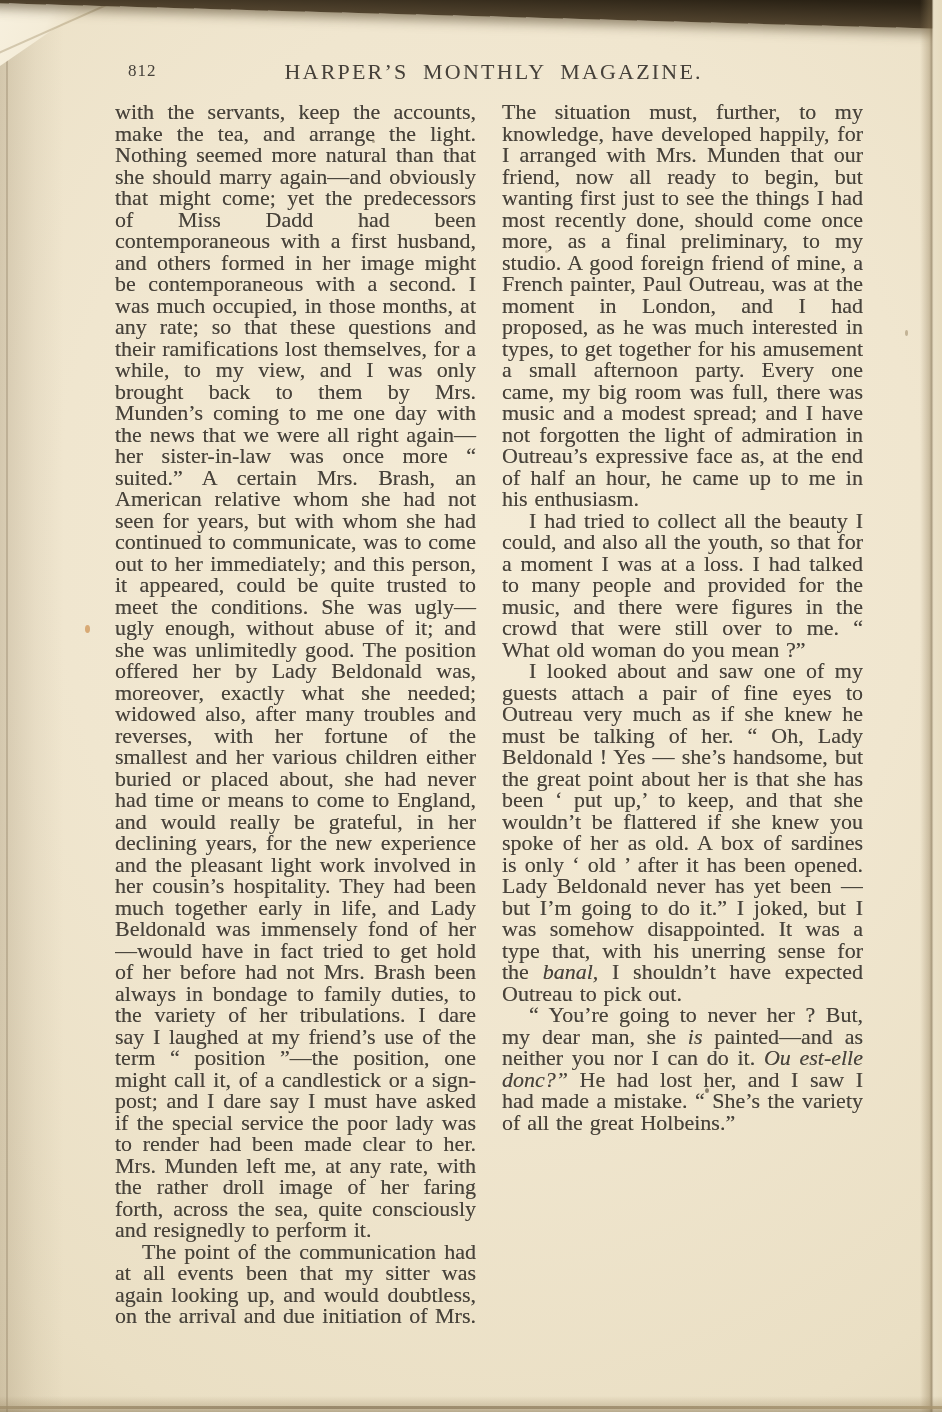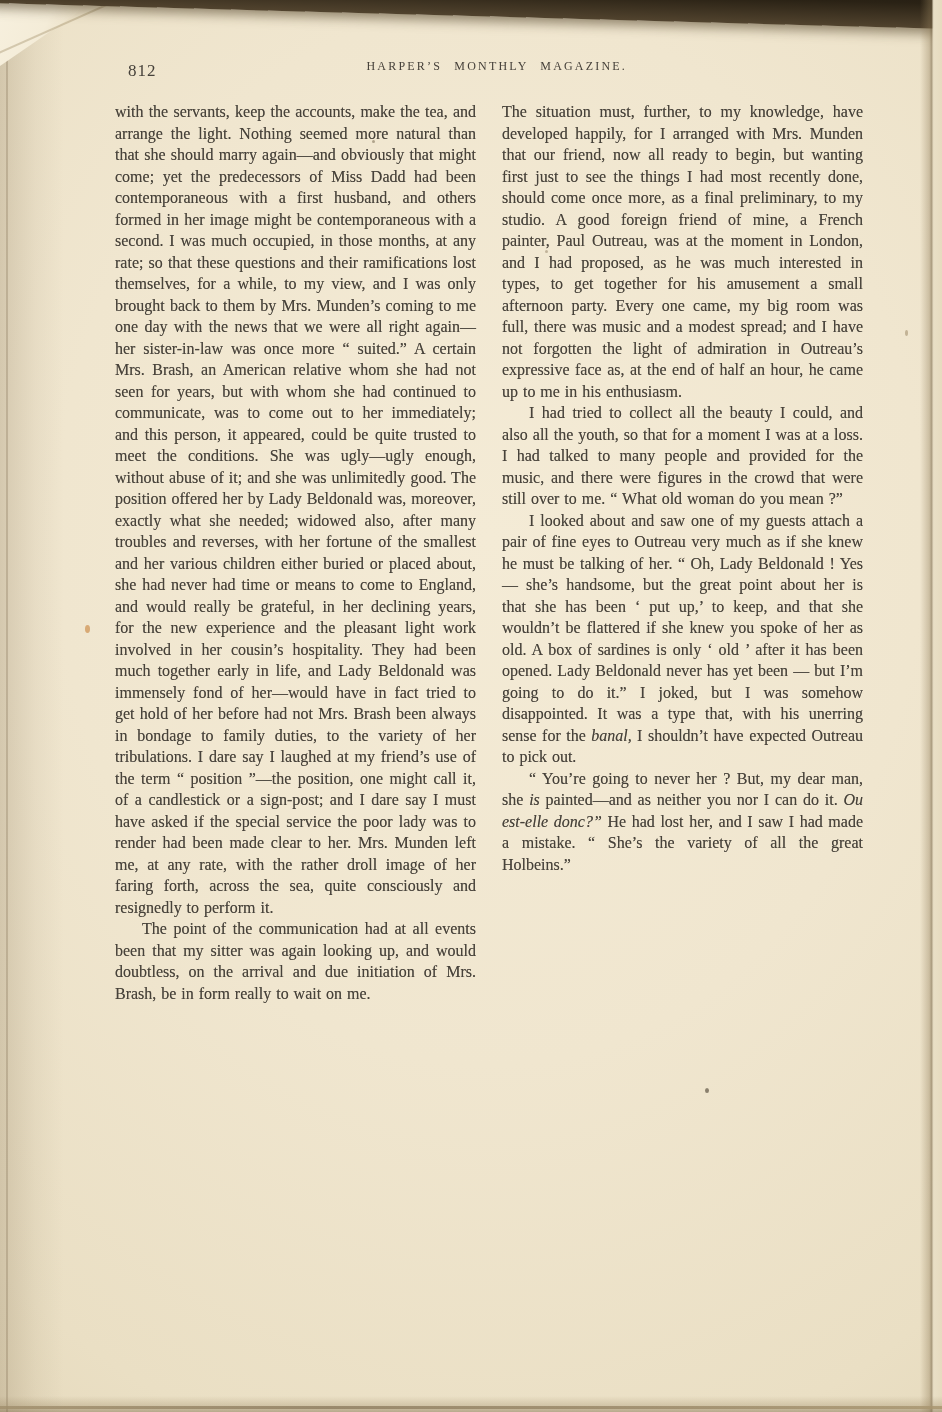--- a/index.html
+++ b/index.html
@@ -28,26 +28,26 @@
     background:linear-gradient(to right, rgba(0,0,0,0) 0%, rgba(146,126,90,.38) 42%, rgba(116,98,66,.55) 52%, #e9dfc6 62%, #e6dbbf 100%);}
   
   .bottom-shade{position:absolute;left:0;right:0;bottom:0;height:16px;
     background:linear-gradient(to bottom, rgba(150,132,96,0), rgba(150,132,96,.35) 70%, rgba(120,104,72,.45));}
   .bottom-line{position:absolute;left:0;right:0;bottom:3px;height:3px;
     background:linear-gradient(to right,#a08e6c,#8d7c5f 35%,#9b8968 75%,#a8956f);opacity:.8;}
   
   .page-header{position:absolute;left:115px;top:59px;width:748px;height:26px;color:#46413a;margin-left:13px;}
   .page-number{position:absolute;left:0;top:2px;font-size:17px;letter-spacing:1px;}
   .journal-title{position:absolute;left:50%;transform:translateX(-52%);top:0;
-    font-size:12px;letter-spacing:2.2px;word-spacing:7px;white-space:nowrap;}
+    font-size:22px;letter-spacing:2.2px;word-spacing:7px;white-space:nowrap;}
   
   .text-block{position:absolute;left:115px;top:101px;width:748px;bottom:86px;
     display:flex;gap:26px;overflow:hidden;}
   .col{flex:1 1 0;min-width:0;}
-  .col p{margin:0;font-size:16px;line-height:21.5px;color:#47423a;
+  .col p{margin:0;font-size:22px;line-height:21.5px;color:#47423a;
     text-align:justify;text-align-last:left;word-spacing:.06em;
     text-shadow:0 0 .4px rgba(71,66,58,.55);}
   .col p.indent{text-indent:27px;}
   .it{font-style:italic;}
   
   .speck{position:absolute;border-radius:50%;}
 </style>
 </head>
 <body>
 

